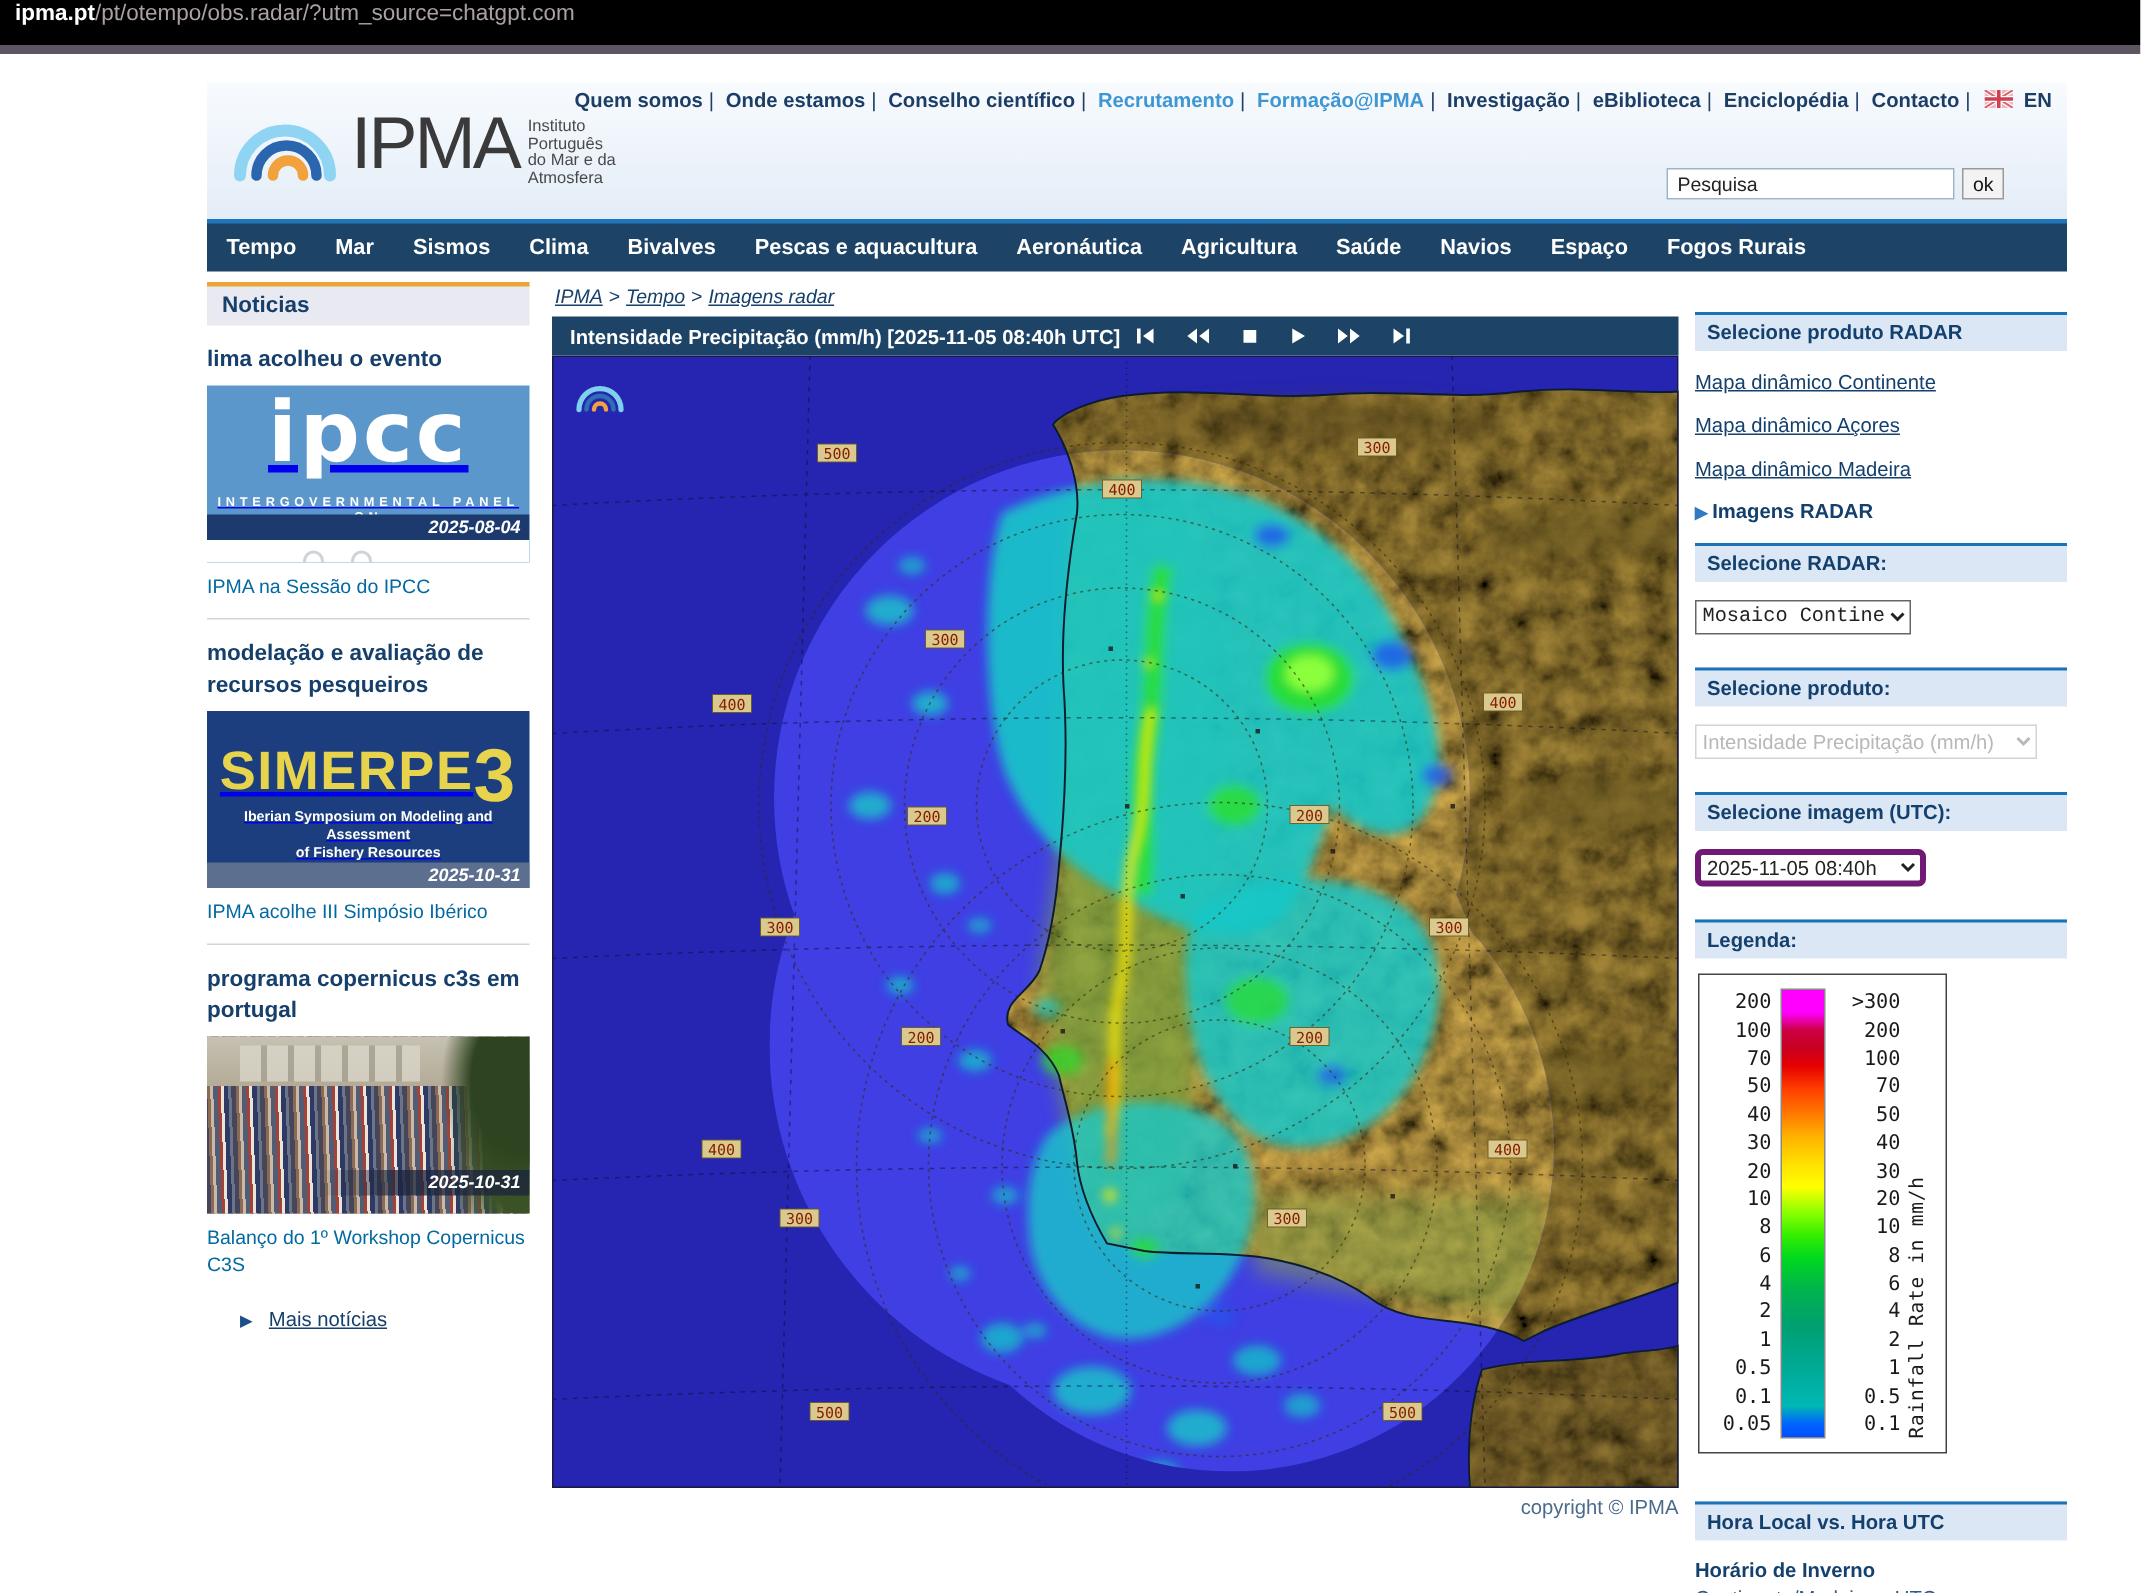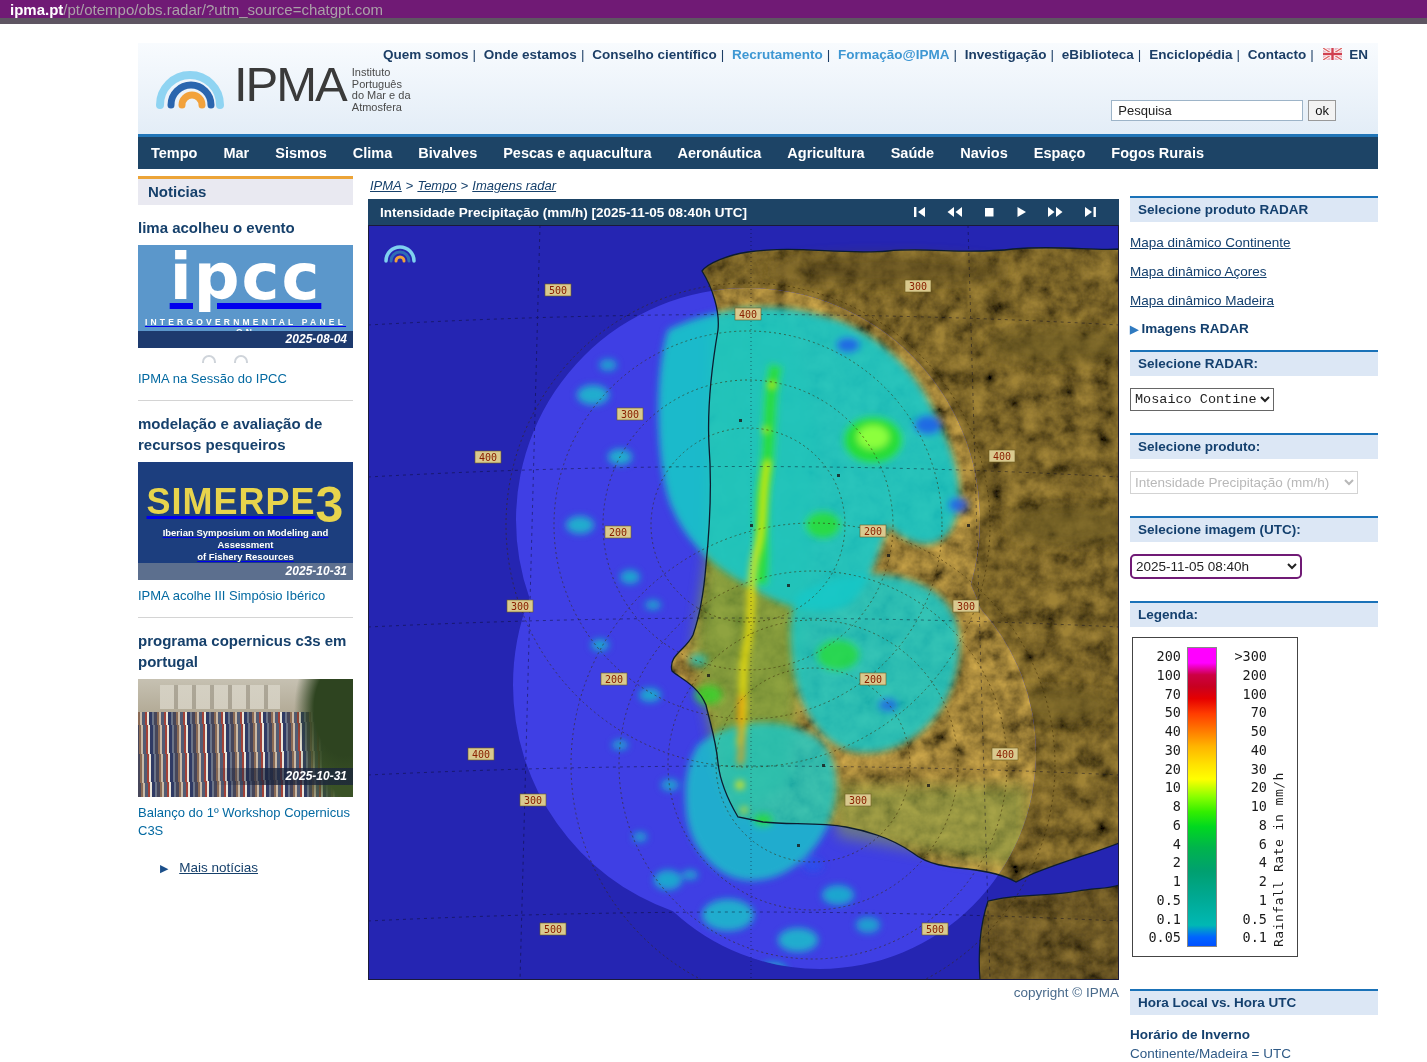--- a/index.html
+++ b/index.html
@@ -1,21 +1,21 @@
 <!DOCTYPE html>
 <html><head>
 <meta charset="utf-8">
 <style>
   * { box-sizing: border-box; margin:0; padding:0; }
   html,body { width:1427px; height:1062px; overflow:hidden; background:#fff;
     font-family:"Liberation Sans", sans-serif; }
 
   
-  .urlbar { height:18px; background:#701a75; color:#aaa0a8; font-size:15px;
-    display:flex; align-items:center; padding-left:10px; }
+  .urlbar { height:30px; background:#000000; color:#aaa0a8; font-size:15px;
+    display:flex; padding-left:10px; }
   .urlbar .host { color:#fff; font-weight:bold; }
   .urlbar-strip { height:6px; background:#5e5562; }
 
   .container { width:1240px; margin:19px 0 0 138px; position:relative; }
 
   
   .site-header { height:91px; background:linear-gradient(180deg,#f8fbfe 0%,#e3edf7 100%);
     position:relative; }
   .logo-row { position:absolute; left:14px; top:12px; display:flex; align-items:flex-start; }
   .logo-arcs { margin-top:4px; }
@@ -47,21 +47,21 @@
   .news-header { background:#e9e9f1; border-top:3px solid #eca437; padding:4px 10px 5px;
     color:#16406b; font-weight:bold; font-size:15px; }
   .headline { color:#16406b; font-weight:bold; font-size:15px; line-height:21px; margin:12px 0 7px; }
   .tile { width:215px; height:118px; position:relative; overflow:hidden; display:block; }
   .caption { color:#0369a1; font-size:13px; line-height:18px; margin:7px 0 12px; }
   .divider { border:none; border-top:1px solid #d4d4d4; margin:0; }
   .date-band { position:absolute; left:0; right:0; font-size:12px; font-weight:bold;
     font-style:italic; color:#fff; text-align:right; padding:1px 6px 2px; }
 
   .ipcc-tile { background:#5b97cb; }
-  .ipcc-big { color:#fff; font-weight:bold; font-size:64px; line-height:56px; text-align:center;
+  .ipcc-big { color:#fff; font-weight:bold; font-size:56px; line-height:56px; text-align:center;
     letter-spacing:2px; margin-top:4px; font-family:"DejaVu Sans",sans-serif;}
   .ipcc-sub1 { color:#fff; font-size:8.5px; letter-spacing:3.2px; text-align:center; font-weight:bold; margin-top:12px;}
   .ipcc-sub2 { color:#fff; font-size:15px; text-align:right; padding-right:10px; font-weight:bold; margin-top:-2px;}
   .ipcc-band { background:#1d3a6e; bottom:15px; }
   .ipcc-foot { position:absolute; bottom:0; left:0; right:0; height:15px; background:#fff; }
   .ipcc-foot i { position:absolute; bottom:-6px; width:14px; height:14px; border:2px solid #cfd4da;
     border-radius:50%; }
 
   .simerpe-tile { background:#1c3e7e; }
   .simerpe-word { color:#e8d44c; font-size:36px; font-weight:bold; letter-spacing:1px;
@@ -83,39 +83,39 @@
 
   .more-row { margin:20px 0 0 22px; font-size:13.5px; }
   .more-arrow { color:#1b4f8a; font-size:11px; margin-right:7px; }
   .more-row a { color:#16406b; }
 
   
   .breadcrumb { font-size:13px; font-style:italic; color:#16406b; padding:2px 0 6px 2px; }
   .breadcrumb a { color:#16406b; }
   .breadcrumb .bsep { font-style:normal; margin:0 4px; }
   .radar-titlebar { background:#1d4466; height:26px; display:flex; align-items:center;
-    justify-content:space-between; padding:0 12px; }
+    padding:0 12px; }
   .radar-title { color:#fff; font-weight:bold; font-size:13.5px; }
   .controls { display:flex; align-items:center; }
   .ctrl { background:none; border:none; padding:0 9px; cursor:pointer; display:flex; align-items:center;}
   .map-wrap { line-height:0; }
   .copyright { text-align:right; font-size:13.5px; color:#4a6b8c; margin-top:5px; }
 
   
   .side-h { background:#dce7f5; border-top:2px solid #1a72b8; color:#14406e; font-weight:bold;
     font-size:13.5px; padding:4px 8px 5px; }
   .side-links { margin:6px 0 2px; }
   .side-links a { display:inline-block; color:#14406e; font-size:13.5px; margin:7px 0; }
   .active-row { margin:6px 0 14px; font-size:13.5px; font-weight:bold; color:#14406e; }
   .active-row .arr { color:#2f7ac0; font-size:11px; margin-right:3px; }
   .sel-block { margin:12px 0 22px; }
   select { font-size:13.5px; color:#222; background:#fff; border:1px solid #666; height:23px; }
   .sel-radar { width:144px;font-family:Liberation Mono, monospace; }
   .sel-product { width:228px; color:#9a9a9a; border-color:#c0c0c0; }
-  .sel-image { width:172px; border:2px solid #701a75; border-radius:5px; height:25px; }
+  .sel-image { width:154px; border:4px solid #701a75; border-radius:5px; height:25px; }
 
   .legend-box { width:166px; border:1px solid #444; background:#fff; margin:10px 0 0 2px;
     padding:9px 8px; display:flex; }
   .leg-col { display:flex; flex-direction:column; font-family:"DejaVu Sans Mono",monospace;
     font-size:13.5px; color:#1a1a1a; text-align:right; }
   .leg-col div { height:18.75px; line-height:18.75px; }
   .leg-left { width:40px; }
   .leg-right { width:44px; }
   .leg-bar { width:30px; height:300px; margin:0 6px; border:1px solid #888;
     background:linear-gradient(180deg,#ff00ff 0%,#ff00ff 5%,#cc0044 9%,#c80020 13%,#e60000 17%,

